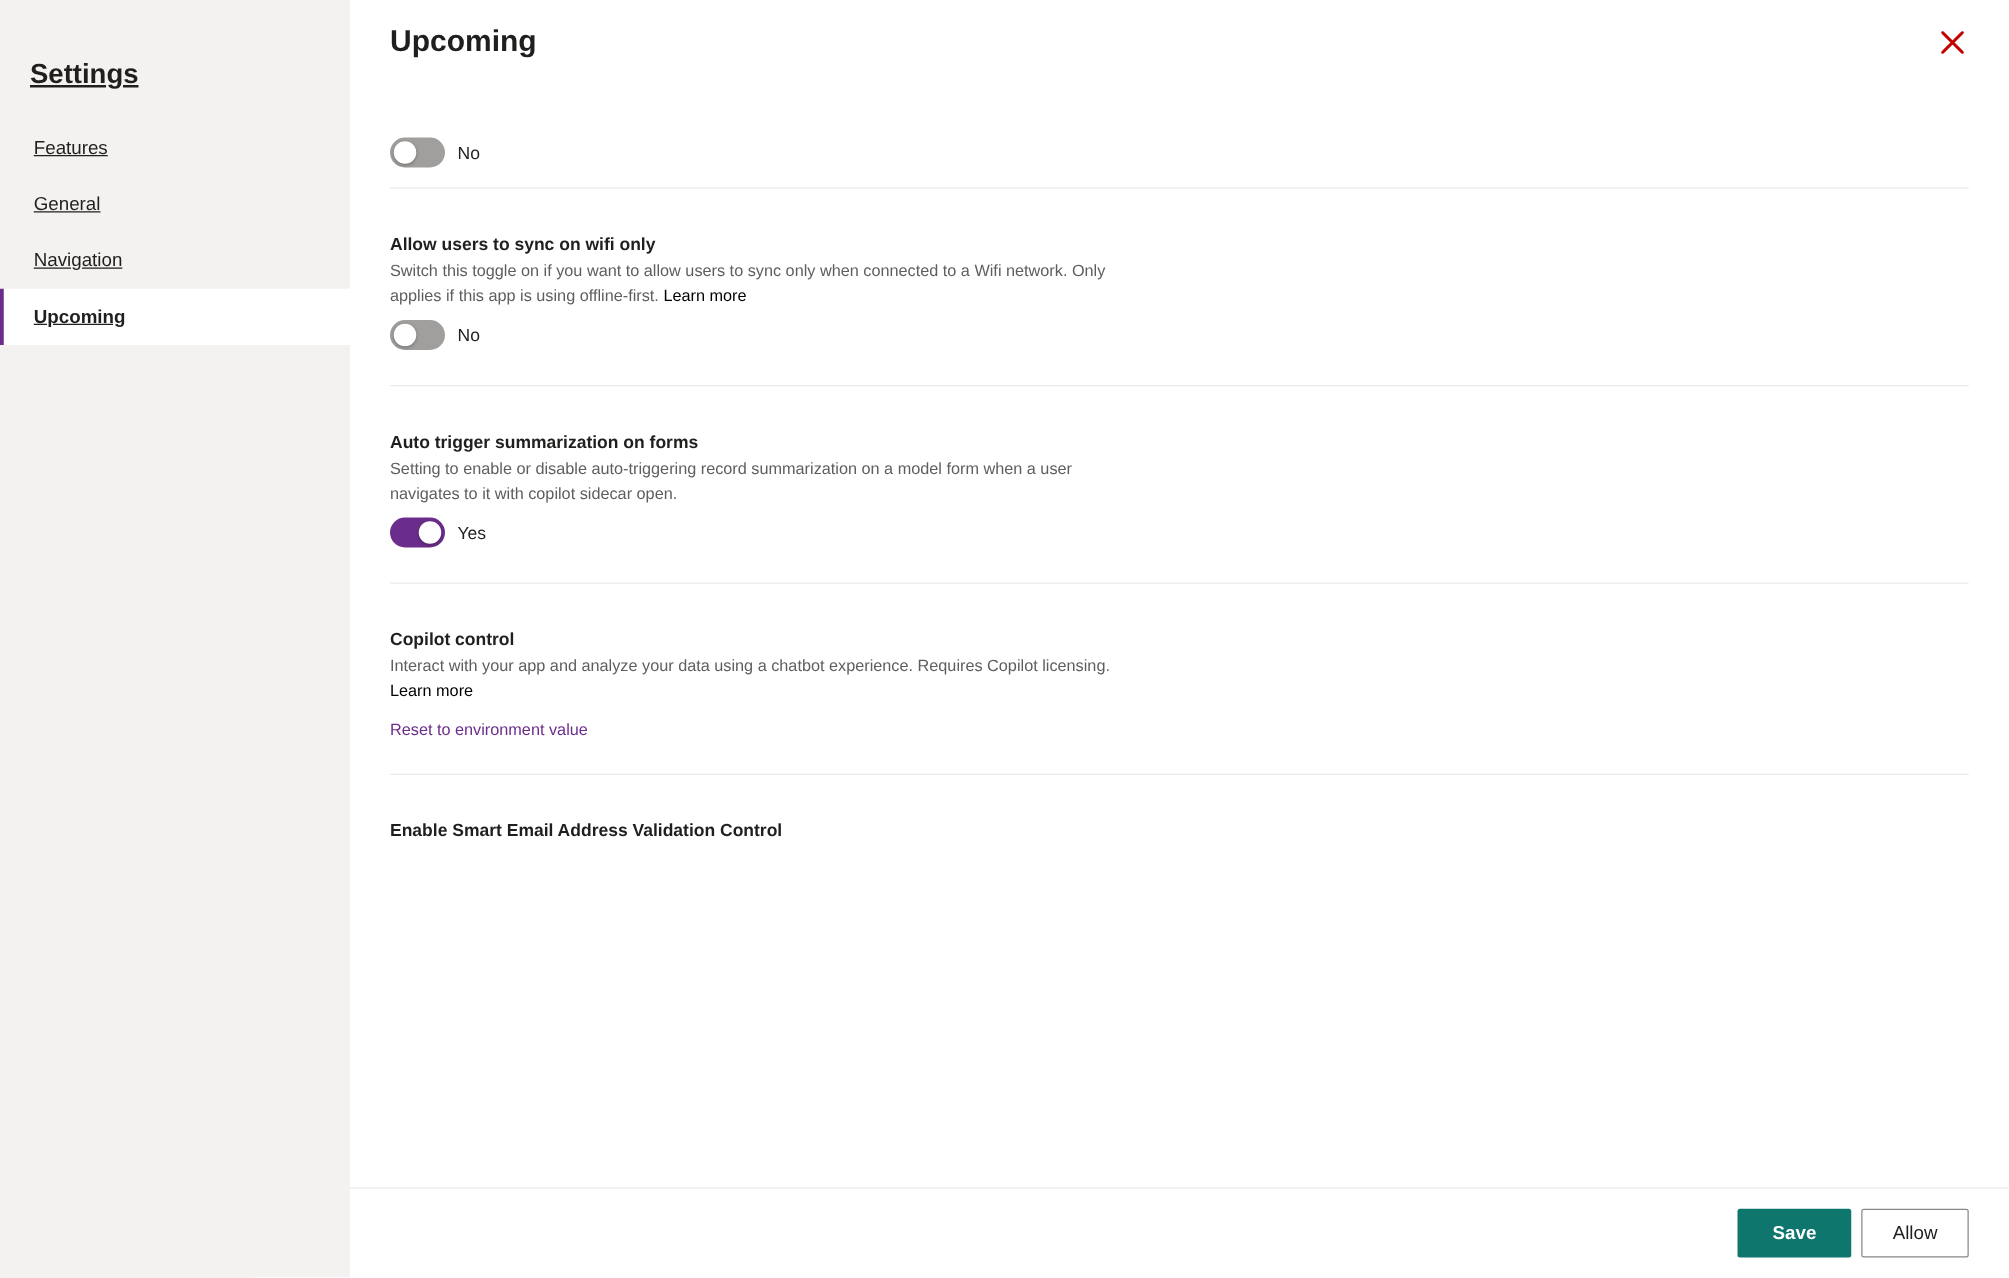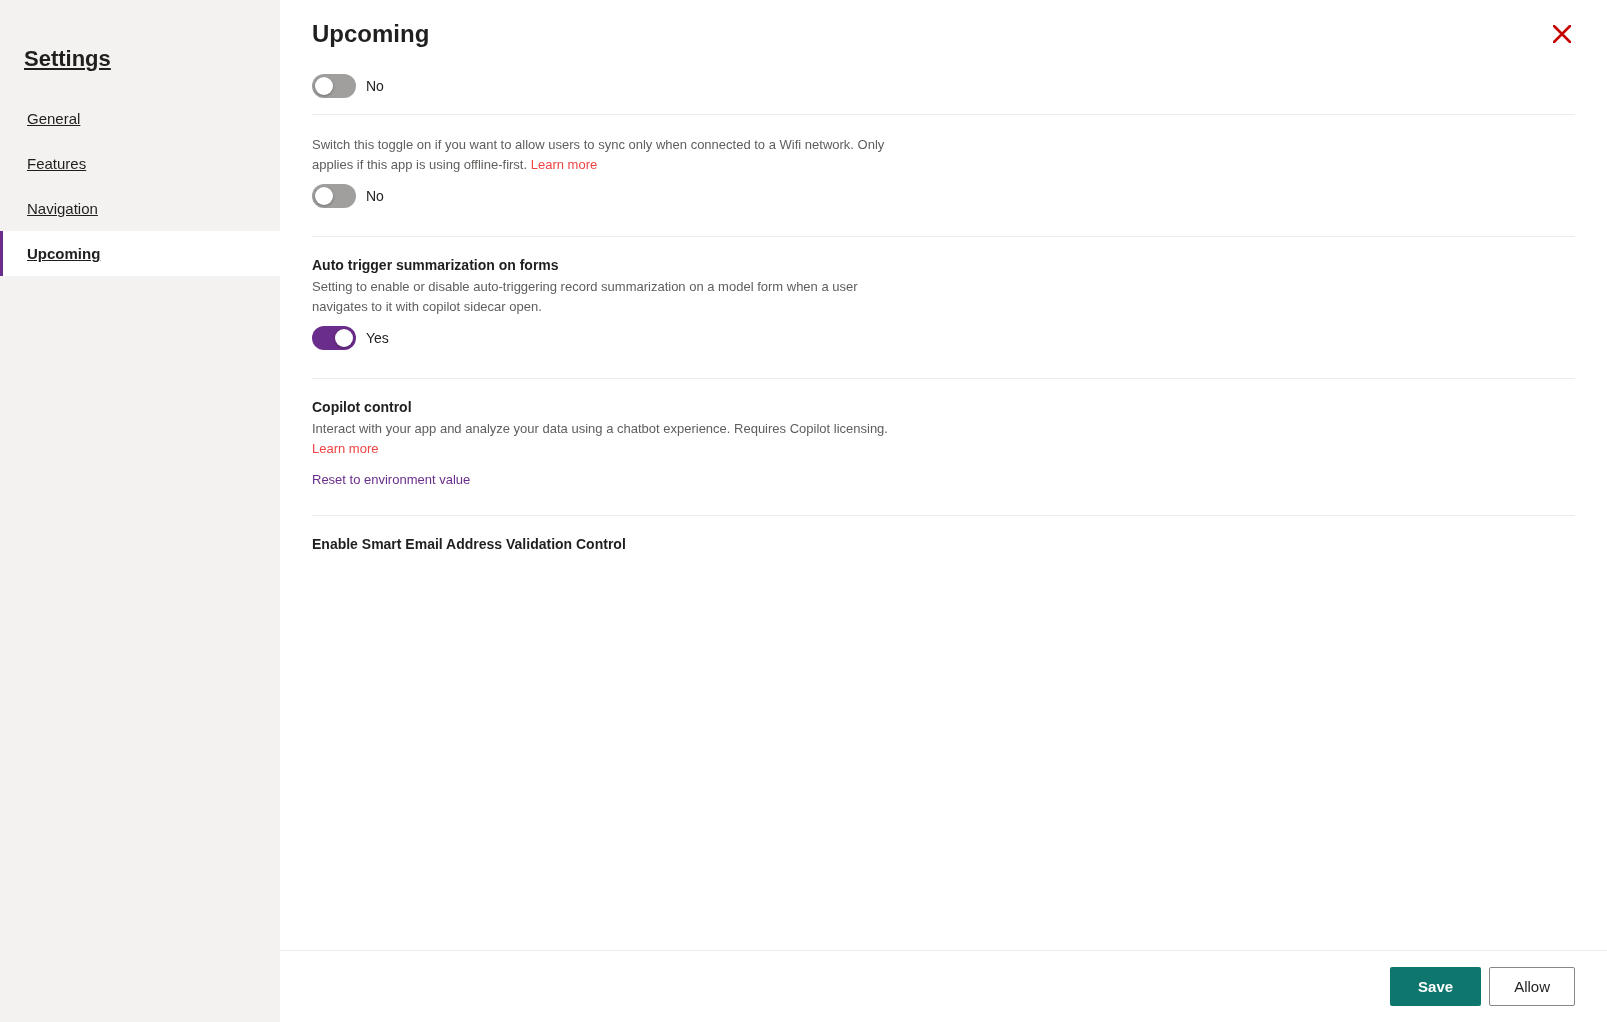--- a/index.html
+++ b/index.html
@@ -94,36 +94,37 @@
       background: #f3f2f1;
     }
     .content-area::-webkit-scrollbar-thumb {
       background: #a19f9d;
       border-radius: 6px;
     }
 
     
     .setting-section {
       margin-bottom: 28px;
+      margin-top: 36px;
     }
     .setting-label {
       font-size: 14px;
       font-weight: 600;
       margin-bottom: 4px;
       color: #201f1e;
     }
     .setting-description {
       font-size: 13px;
       color: #605e5c;
       line-height: 1.5;
       margin-bottom: 10px;
       max-width: 600px;
     }
     .learn-more-link {
-      color: #ef4444;
+      color: #000000;
       text-decoration: none;
       cursor: pointer;
     }
 
     
     .toggle-row {
       display: flex;
       align-items: center;
       gap: 10px;
       margin-bottom: 16px;
@@ -238,22 +239,22 @@
       height: 1px;
       background: #edebe9;
       margin: 8px 0 20px 0;
     }
   </style>
 </head>
 <body>
 
 <div class="sidebar">
   <div class="sidebar-title">Settings</div>
+  <div class="sidebar-item">Features</div>
   <div class="sidebar-item">General</div>
-  <div class="sidebar-item">Features</div>
   <div class="sidebar-item">Navigation</div>
   <div class="sidebar-item active">Upcoming</div>
 </div>
 
 <div class="main">
 
   <div class="main-header">
     <h1 class="main-title">Upcoming</h1>
     <button class="close-btn">
       <svg width="18" height="18" viewBox="0 0 18 18" fill="none" xmlns="http://www.w3.org/2000/svg">
@@ -269,20 +270,21 @@
         <div class="toggle-track">
           <div class="toggle-thumb"></div>
         </div>
       </div>
       <span class="toggle-label">No</span>
     </div>
 
     <div class="divider"></div>
 
     <div class="setting-section">
+      <div class="setting-label">Allow users to sync on wifi only</div>
       <div class="setting-description">
         <span>Switch this toggle on if you want to allow users to sync only when connected to a Wifi network. Only applies if this app is using offline-first.</span>
         <a class="learn-more-link">Learn more</a>
       </div>
       <div class="toggle-row">
         <div class="toggle-switch">
           <div class="toggle-track">
             <div class="toggle-thumb"></div>
           </div>
         </div>

